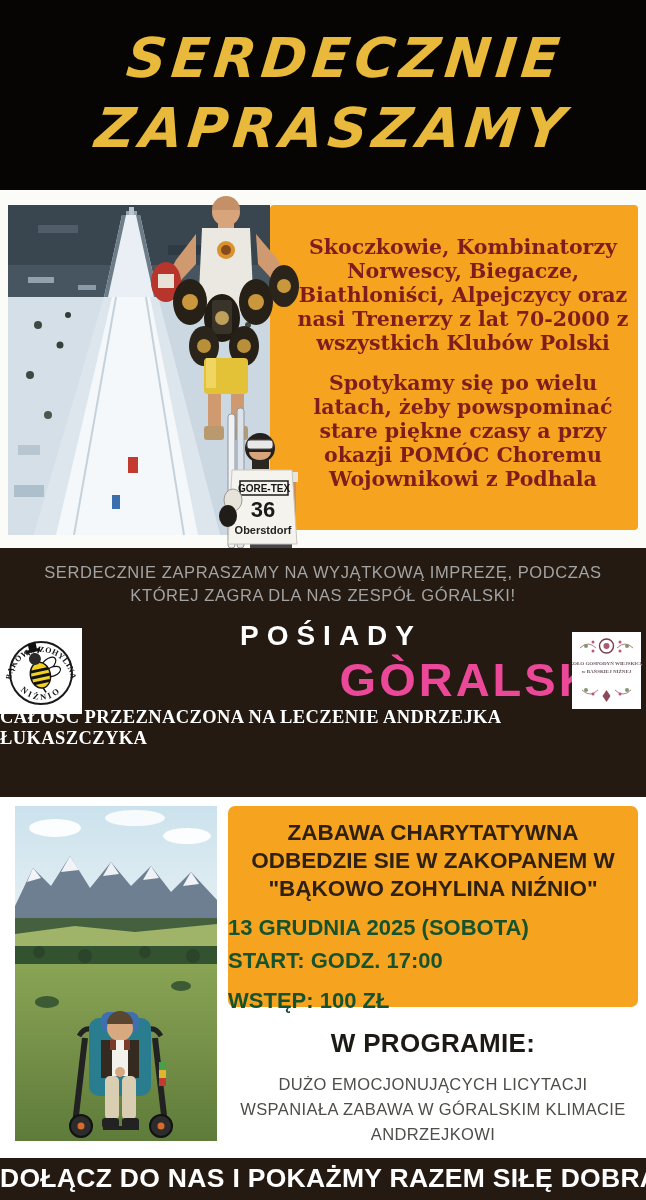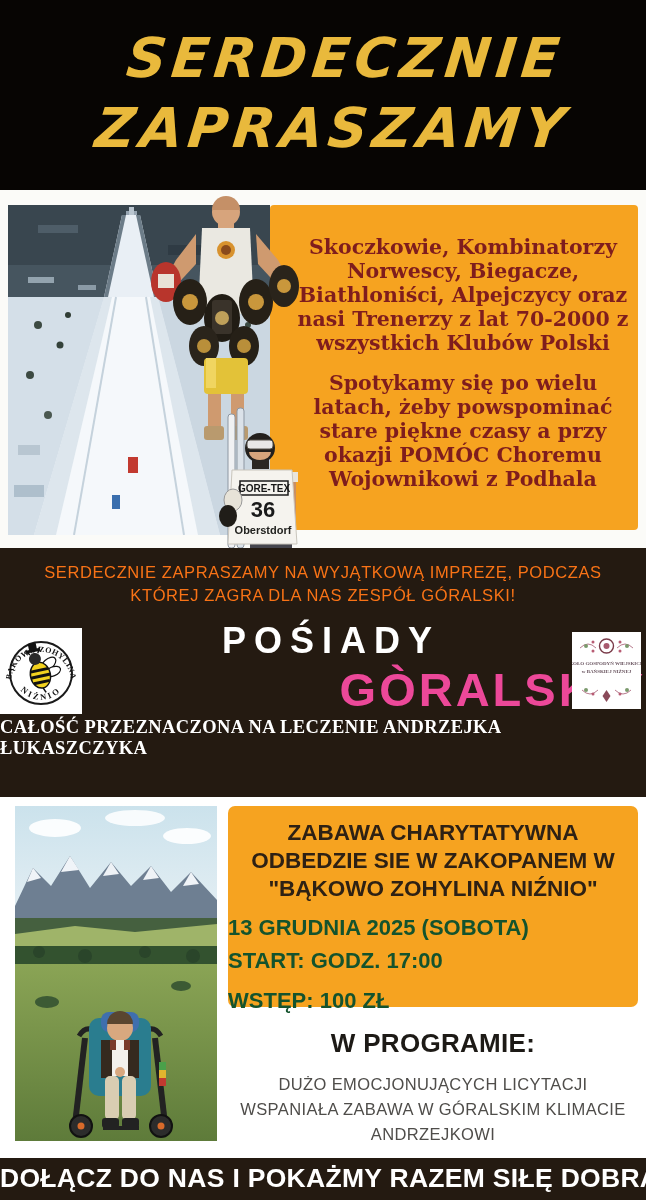--- a/index.html
+++ b/index.html
@@ -28,26 +28,26 @@
     margin:0;text-align:center;color:#7f1d1d;
     font-family:"DejaVu Serif",serif;font-weight:bold;
     font-size:20.5px;line-height:1.17;
   }
   .top-panel .p1{padding:30px 8px 0 26px;}
   .top-panel .p2{padding:16px 8px 0 26px;}
   .figures-overlay{position:absolute;left:0;top:0;width:646px;height:358px;pointer-events:none;}
   
   .mid-section{position:absolute;top:548px;left:0;width:646px;height:249px;background:#241a11;}
   .invite{
-    margin-top:13px;text-align:center;color:#f97316;
+    margin-top:13px;text-align:center;color:#a3a3a3;
     font-size:16.5px;letter-spacing:.6px;line-height:1.42;
   }
   .title1{
     text-align:center;color:#ffffff;font-weight:bold;
-    font-size:36px;letter-spacing:8px;margin-top:12px;margin-left:16px;
+    font-size:28px;letter-spacing:8px;margin-top:12px;margin-left:16px;
   }
   .title2{
     text-align:right;color:#ec4899;font-weight:bold;
     font-size:47px;letter-spacing:3px;margin-top:0px;
   }
   .purpose{
     color:#ffffff;font-weight:bold;
     font-size:18.5px;letter-spacing:.4px;margin-top:0;font-family:Liberation Serif, serif;
   }
   .logo-left{position:absolute;left:0;top:80px;width:82px;height:86px;background:#ffffff;}

